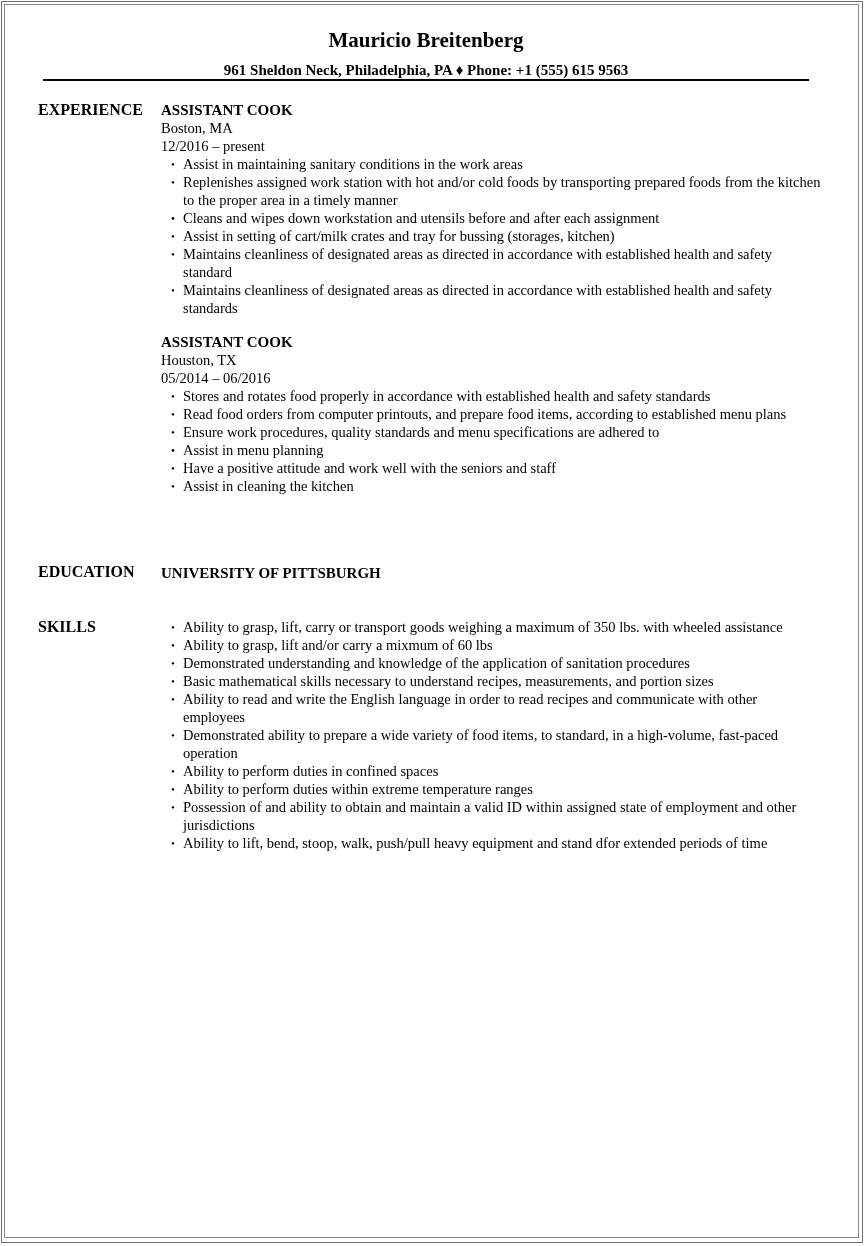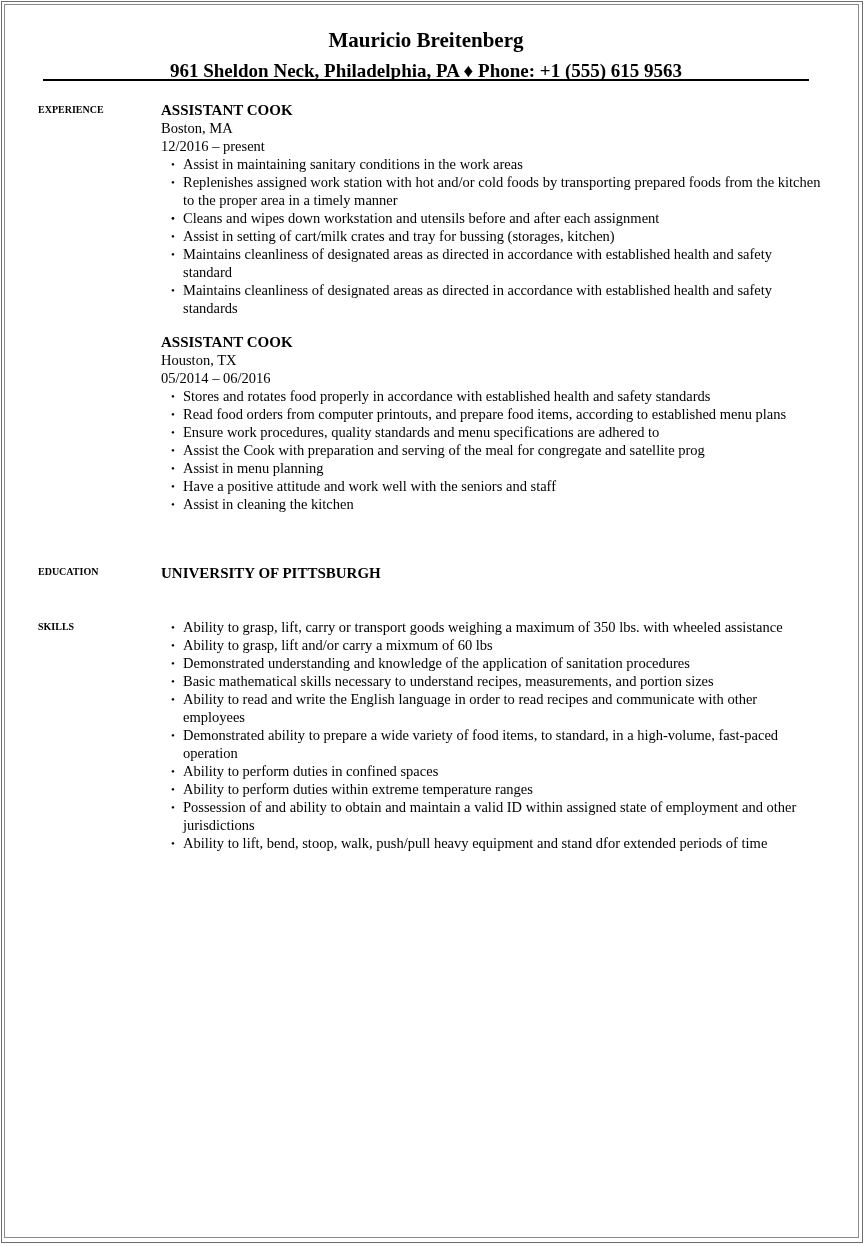--- a/index.html
+++ b/index.html
@@ -1,24 +1,24 @@
 <!DOCTYPE html>
 <html><head>
 <meta charset="utf-8">
 <style>
   html, body { margin: 0; padding: 0; background: #ffffff; }
   body { width: 866px; height: 1246px; position: relative; overflow: hidden; font-family: "Liberation Serif", "DejaVu Serif", serif; color: #000; }
   .frame-outer { position: absolute; left: 1px; top: 1px; width: 862px; height: 1242px; border: 1px solid #6e6e6e; box-sizing: border-box; }
   .frame-inner { position: absolute; left: 4px; top: 4px; width: 855px; height: 1234px; border: 1px solid #8a8a8a; box-sizing: border-box; }
   .page { position: absolute; left: 0; top: 0; width: 866px; height: 902px; }
   .name { position: absolute; left: 0; width: 852px; top: 28px; text-align: center; font-weight: bold; font-size: 21px; line-height: 24px; }
-  .contact { position: absolute; left: 0; width: 852px; top: 62px; text-align: center; font-weight: bold; font-size: 19px; line-height: 17px; }
+  .contact { position: absolute; left: 0; width: 852px; top: 62px; text-align: center; font-weight: bold; font-size: 15px; line-height: 17px; }
   .rule { position: absolute; left: 43px; width: 766px; top: 79px; height: 2px; background: #000; }
   .section { position: absolute; left: 38px; width: 790px; }
-  .sec-title { position: absolute; left: 0; top: 0; font-weight: bold; font-size: 10px; line-height: 18px; }
+  .sec-title { position: absolute; left: 0; top: 0; font-weight: bold; font-size: 16px; line-height: 18px; }
   .sec-body { position: absolute; left: 123px; top: 0; width: 660px; font-size: 14.5px; line-height: 18px; }
   .job-title, .edu-title { font-weight: bold; font-size: 15px; line-height: 18px; }
   .job-loc { font-weight: normal; line-height: 18px; }
   .job-date { line-height: 18px; }
   ul { margin: 0; padding: 0; list-style: none; }
   li { position: relative; padding-left: 22px; line-height: 18px; }
   li .dot { position: absolute; left: 10px; top: 0; font-size: 11px; }
   .job + .job { margin-top: 16px; }
 </style>
 </head>
@@ -52,21 +52,21 @@
       </div>
 
       <div class="job" style="margin-top:16px;">
         <div class="job-title">ASSISTANT COOK</div>
         <div class="job-loc">Houston, TX</div>
         <div class="job-date">05/2014 – 06/2016</div>
         <ul>
           <li><span class="dot">•</span><span>Stores and rotates food properly in accordance with established health and safety standards</span></li>
           <li><span class="dot">•</span><span>Read food orders from computer printouts, and prepare food items, according to established menu plans</span></li>
           <li><span class="dot">•</span><span>Ensure work procedures, quality standards and menu specifications are adhered to</span></li>
-          <li><span class="dot">•</span><span>Assist the Cook with preparation and serving of the meal for congregate and satellite prog</span></li>
+          <li><span class="dot">•</span></li>
           <li><span class="dot">•</span><span>Assist in menu planning</span></li>
           <li><span class="dot">•</span><span>Have a positive attitude and work well with the seniors and staff</span></li>
           <li><span class="dot">•</span><span>Assist in cleaning the kitchen</span></li>
         </ul>
       </div>
 
     </div>
   </div>
 
   <div class="section" style="top:563px;">

